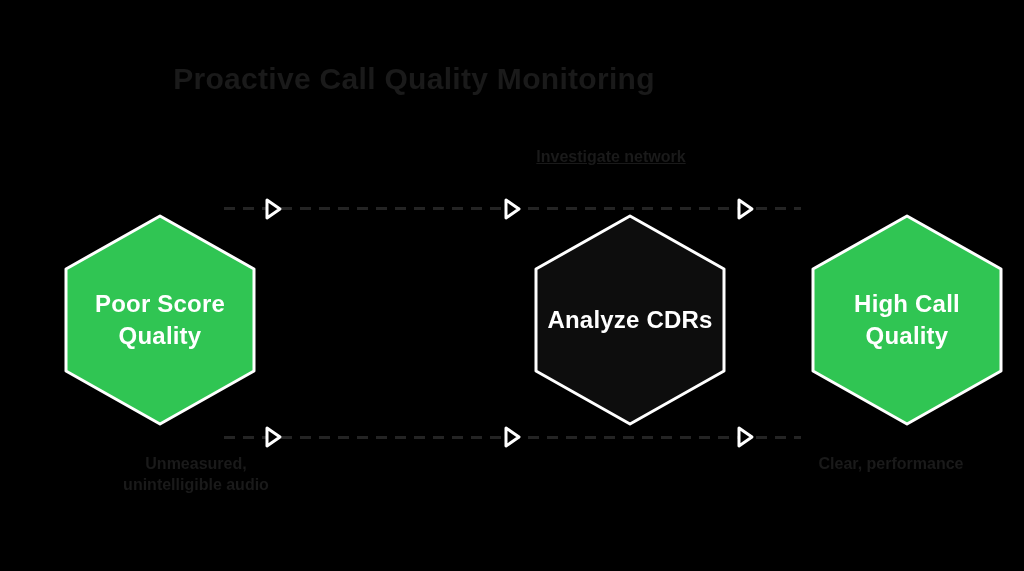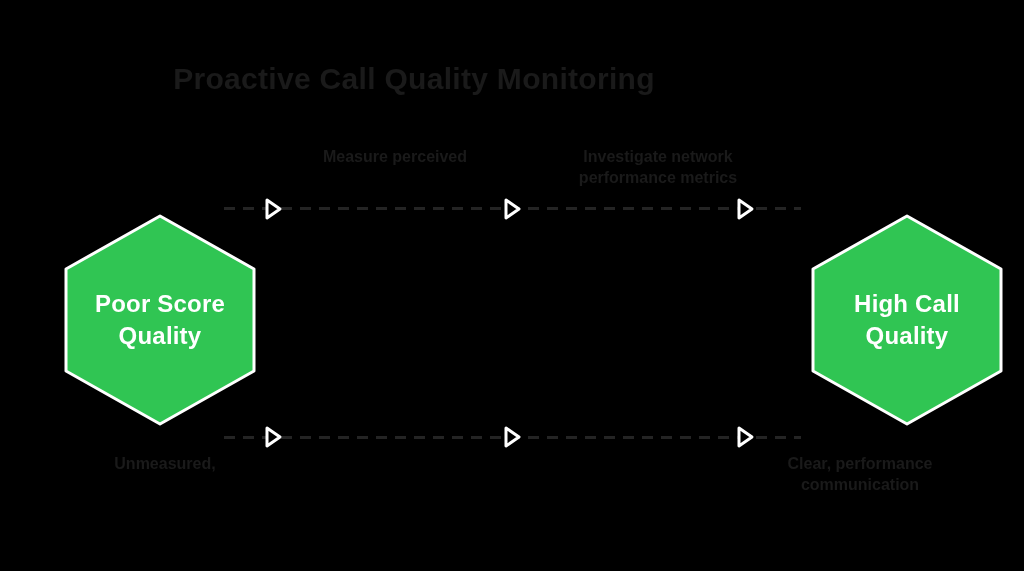--- a/index.html
+++ b/index.html
@@ -30,21 +30,21 @@
   .caption{
     position:absolute;
     transform:translateX(-50%);
     text-align:center;
     font-size:16px;font-weight:600;
     line-height:21px;
     color:var(--muted-text);
     white-space:nowrap;
   }
   .caption-top{top:146px;}
-  .caption-bottom{top:453px;}
+  .caption-bottom{top:453px;margin-left:31px;}
   .dash-line{
     position:absolute;
     left:224px;width:577px;height:3px;
     background:repeating-linear-gradient(90deg,var(--dash) 0 11px,transparent 11px 19px);
   }
   .dash-line.top{top:207px;}
   .dash-line.bottom{top:436px;}
   .arrow{
     position:absolute;width:24px;height:28px;
   }
@@ -69,25 +69,23 @@
   }
 </style>
 </head>
 <body>
 
 <div class="canvas">
 
   <div class="page-title">Proactive Call Quality Monitoring</div>
 
   <div class="caption caption-top" style="left:395px;">
-    <div>Measure perceived</div>
   </div>
-  <div class="caption caption-top" style="left:658px;">
+  <div class="caption caption-top" style="left:611px;text-decoration:underline;">
     <div>Investigate network</div>
-    <div>performance metrics</div>
   </div>
 
   <div class="dash-line top"></div>
   <div class="dash-line bottom"></div>
 
   <div class="arrow" style="left:261px;top:195px;">
     <svg width="24" height="28" viewBox="0 0 24 28">
         <path d="M6 5 L19 14 L6 23 Z"></path>
       </svg>
   </div>
@@ -122,32 +120,41 @@
     <svg width="194" height="212" viewBox="0 0 194 212">
       <polygon points="97,2 191,55 191,157 97,210 3,157 3,55"></polygon>
     </svg>
     <div class="hex-label">
       <div>Poor Score</div>
       <div>Quality</div>
     </div>
   </div>
 
 
+  <div class="hex hex-dark" style="left:533px;">
+    <svg width="194" height="212" viewBox="0 0 194 212">
+      <polygon points="97,2 191,55 191,157 97,210 3,157 3,55"></polygon>
+    </svg>
+    <div class="hex-label">
+      <div>Analyze CDRs</div>
+      <div></div>
+    </div>
+  </div>
 
   <div class="hex hex-green" style="left:810px;">
     <svg width="194" height="212" viewBox="0 0 194 212">
       <polygon points="97,2 191,55 191,157 97,210 3,157 3,55"></polygon>
     </svg>
     <div class="hex-label">
       <div>High Call</div>
       <div>Quality</div>
     </div>
   </div>
 
   <div class="caption caption-bottom" style="left:165px;">
     <div>Unmeasured,</div>
+    <div>unintelligible audio</div>
   </div>
   <div class="caption caption-bottom" style="left:860px;">
     <div>Clear, performance</div>
-    <div>communication</div>
   </div>
 
 </div>
 
 </body></html>

